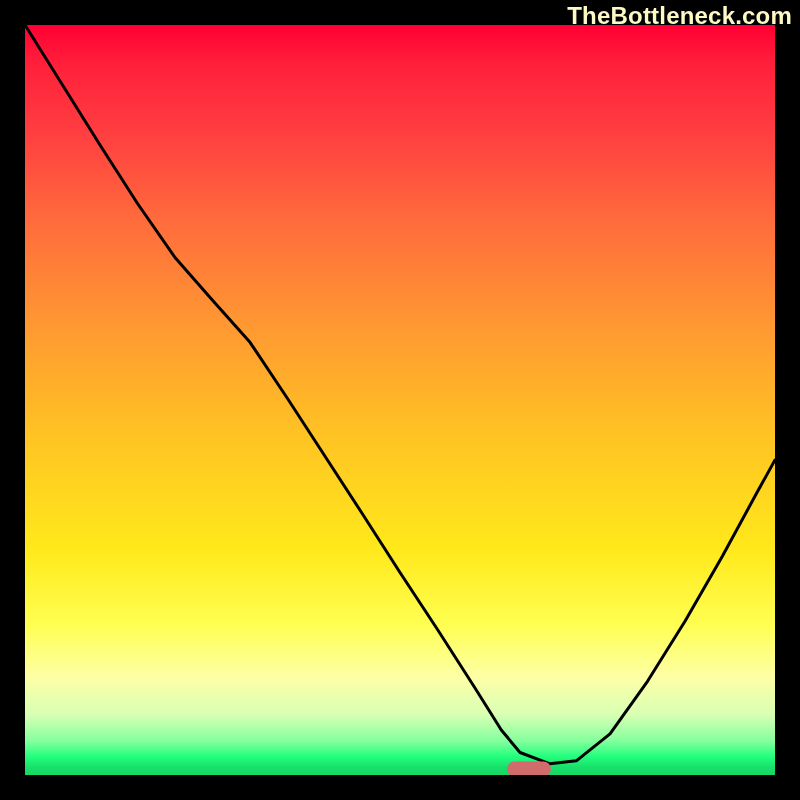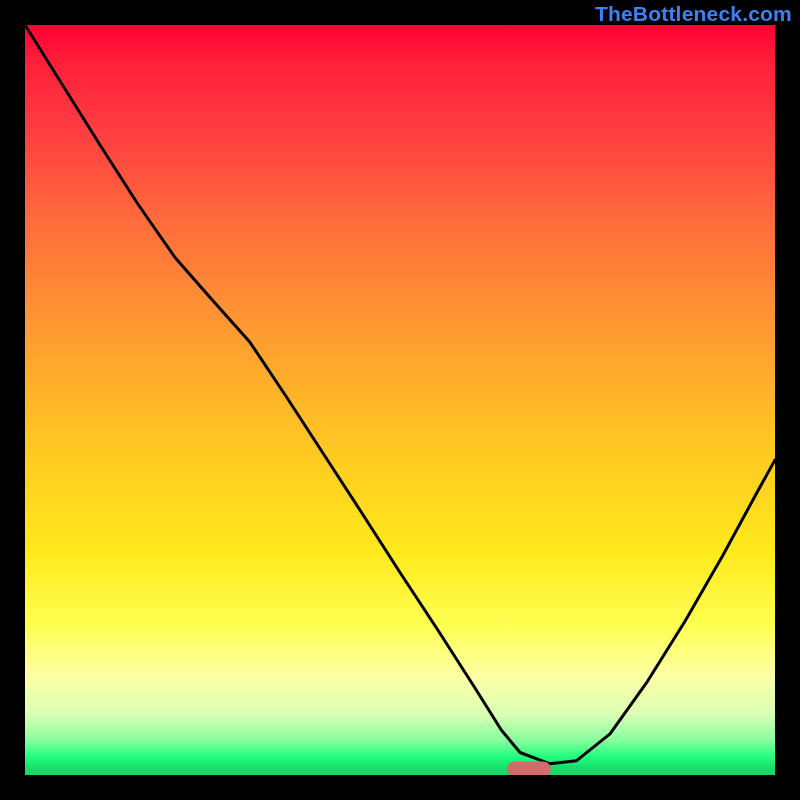--- a/index.html
+++ b/index.html
@@ -55,22 +55,22 @@
     width: 44px;
     height: 15px;
     border-radius: 8px;
     background: #d26b6b;
     transform: translate(-50%, -50%);
   }
   .watermark {
     position: absolute;
     top: 2px;
     right: 8px;
-    color: #3b82f6;
-    font-size: 21px;
+    color: #fef9c3;
+    font-size: 24px;
     font-weight: 600;
     letter-spacing: 0.2px;
     user-select: none;
   }
 </style>
 </head>
 <body>
 
 <div class="frame">
   <div class="watermark">TheBottleneck.com</div>

